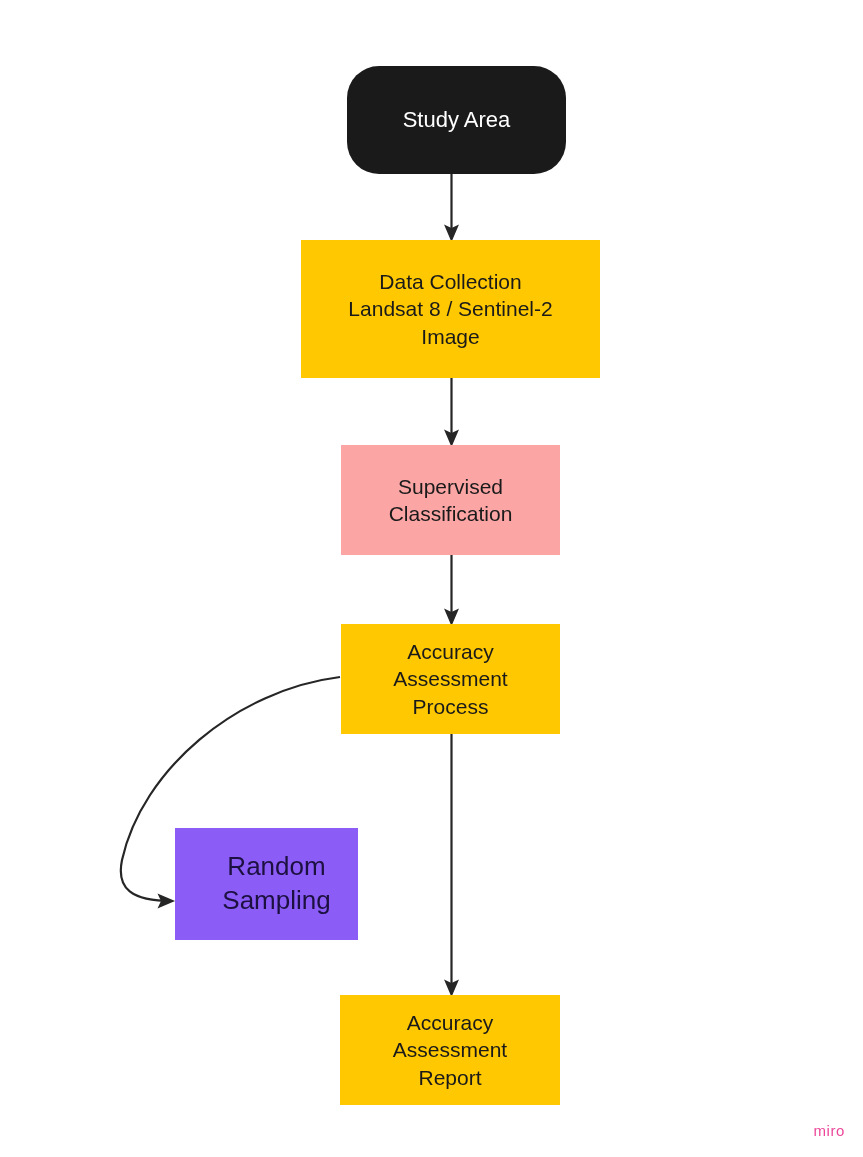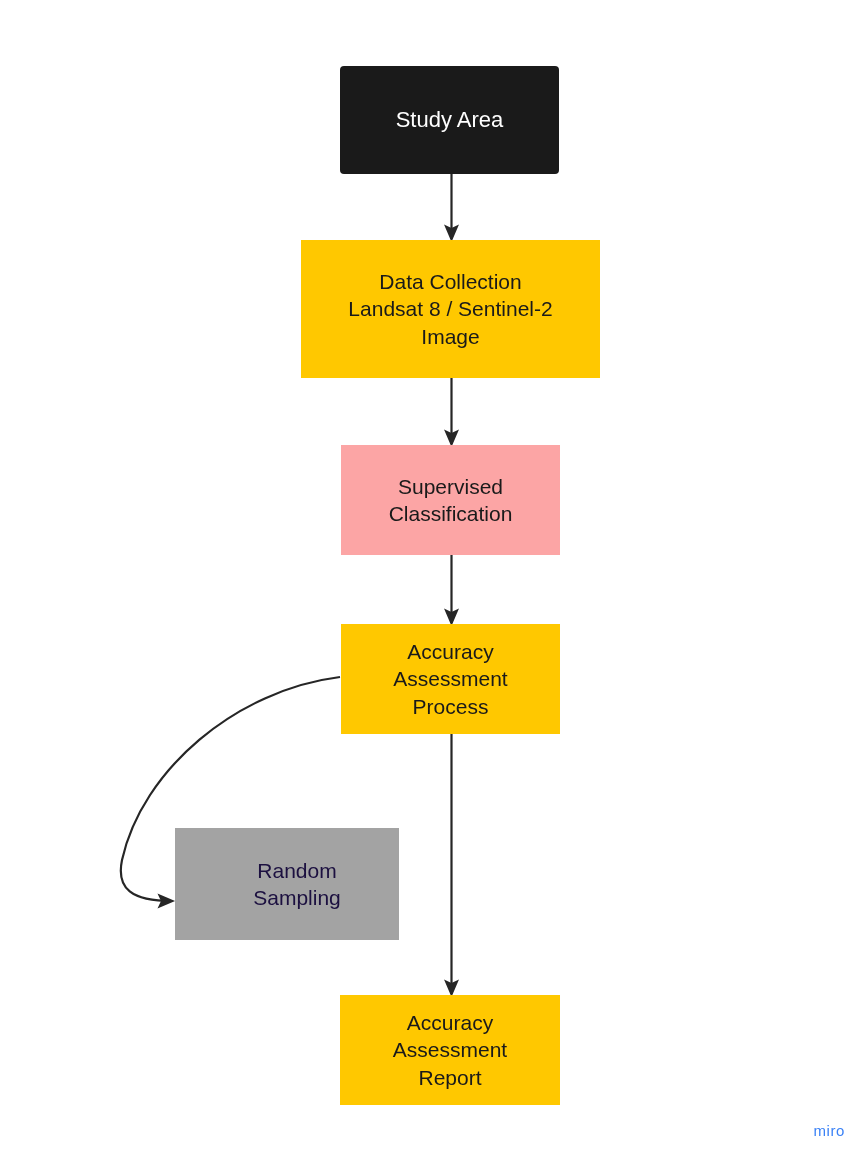--- a/index.html
+++ b/index.html
@@ -30,27 +30,27 @@
     user-select: none;
   }
   .node-text {
     display: block;
     width: 100%;
     white-space: pre-line;
   }
 
   
   #node-study-area {
-    left: 340px;
+    left: 347px;
     top: 66px;
     width: 219px;
     height: 108px;
     background: #1a1a1a;
     color: #ffffff;
-    border-radius: 4px;
+    border-radius: 32px;
     font-size: 22px;
   }
 
   
   #node-data-collection {
     left: 301px;
     top: 240px;
     width: 299px;
     height: 138px;
     background: #ffc800;
@@ -77,25 +77,25 @@
     height: 110px;
     background: #ffc800;
     color: #1a1a1a;
     font-size: 21px;
   }
 
   
   #node-random-sampling {
     left: 175px;
     top: 828px;
-    width: 224px;
+    width: 183px;
     height: 112px;
-    background: #a3a3a3;
+    background: #8b5cf6;
     color: #1c1040;
-    font-size: 21px;
+    font-size: 26px;
   }
   #node-random-sampling .node-text {
     transform: translateX(10px);
   }
 
   
   #node-accuracy-report {
     left: 340px;
     top: 995px;
     width: 220px;
@@ -114,21 +114,21 @@
     height: 1157px;
     pointer-events: none;
   }
 
   
   #watermark {
     position: absolute;
     right: 18px;
     bottom: 18px;
     font-size: 15px;
-    color: #3b82f6;
+    color: #ec4899;
     letter-spacing: 0.6px;
     user-select: none;
   }
 </style>
 </head>
 <body>
 
 <div id="canvas">
 
   <svg id="connectors" viewBox="0 0 863 1157" width="863" height="1157" aria-hidden="true">

